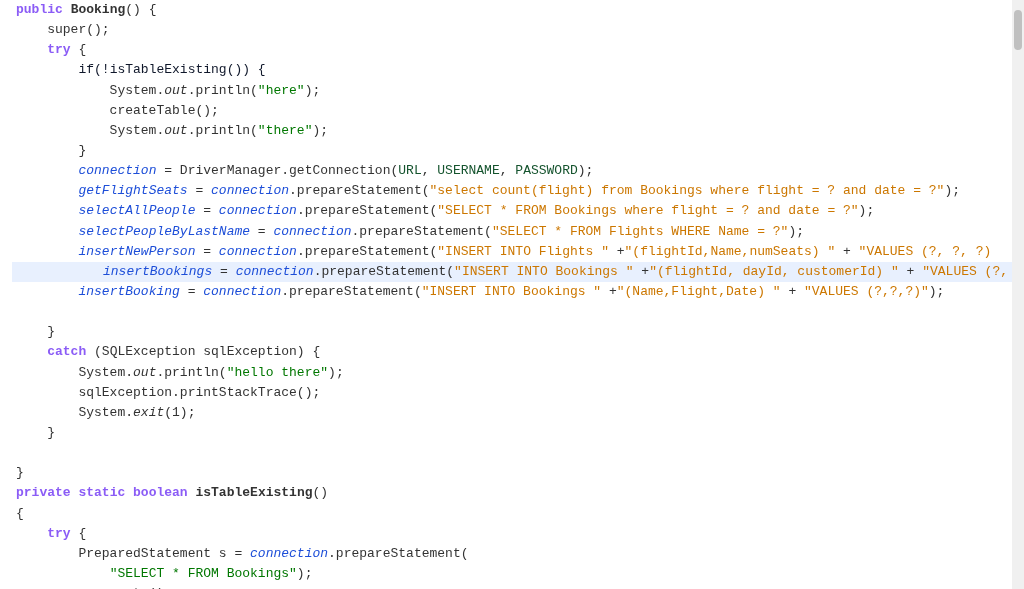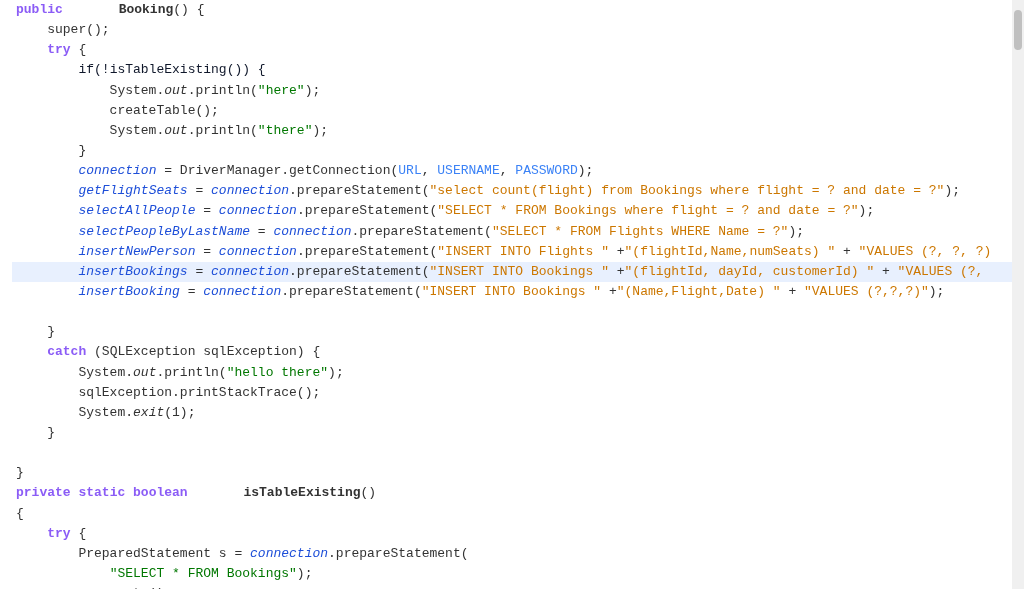--- a/index.html
+++ b/index.html
@@ -50,33 +50,34 @@
       line-height: 1.55;
     }
     .line {
       display: flex;
       align-items: baseline;
       min-height: 20px;
       padding: 0 4px;
     }
     .line.highlighted {
       background: #e8f0fe;
+      text-align: right;
     }
     .line-code {
       flex: 1;
       white-space: pre;
     }
     
     .kw { color: #8b5cf6; font-weight: bold; } 
     .str { color: #cc7700; } 
     .str-green { color: #007700; }
     .conn { color: #1d4ed8; font-style: italic; } 
-    .param { color: #3b82f6; } 
+    .param { color: #14532d; } 
     .normal { color: #0f172a; }
-    .bold { font-weight: bold; margin-left: 48px; }
+    .bold { font-weight: bold; }
     .italic { font-style: italic; }
   </style>
 </head>
 <body>
 
 <div class="editor-container">
   <div class="code-area">
     <pre><div class="line"><span class="line-code"><span class="kw">public</span> <span class="bold">Booking</span>() {</span></div><div class="line"><span class="line-code">    super();</span></div><div class="line"><span class="line-code">    <span class="kw">try</span> {</span></div><div class="line"><span class="line-code">        <span class="normal">if(!isTableExisting()) {</span></span></div><div class="line"><span class="line-code">            System.<span class="italic">out</span>.println(<span class="str-green">"here"</span>);</span></div><div class="line"><span class="line-code">            createTable();</span></div><div class="line"><span class="line-code">            System.<span class="italic">out</span>.println(<span class="str-green">"there"</span>);</span></div><div class="line"><span class="line-code">        }</span></div><div class="line"><span class="line-code">        <span class="conn">connection</span> = DriverManager.getConnection(<span class="param">URL</span>, <span class="param">USERNAME</span>, <span class="param">PASSWORD</span>);</span></div><div class="line"><span class="line-code">        <span class="conn">getFlightSeats</span> = <span class="conn">connection</span>.prepareStatement(<span class="str">"select count(flight) from Bookings where flight = ? and date = ?"</span>);</span></div><div class="line"><span class="line-code">        <span class="conn">selectAllPeople</span> = <span class="conn">connection</span>.prepareStatement(<span class="str">"SELECT * FROM Bookings where flight = ? and date = ?"</span>);</span></div><div class="line"><span class="line-code">        <span class="conn">selectPeopleByLastName</span> = <span class="conn">connection</span>.prepareStatement(<span class="str">"SELECT * FROM Flights WHERE Name = ?"</span>);</span></div><div class="line"><span class="line-code">        <span class="conn">insertNewPerson</span> = <span class="conn">connection</span>.prepareStatement(<span class="str">"INSERT INTO Flights "</span> +<span class="str">"(flightId,Name,numSeats) "</span> + <span class="str">"VALUES (?, ?, ?)</span></span></div><div class="line highlighted"><span class="line-code">        <span class="conn">insertBookings</span> = <span class="conn">connection</span>.prepareStatement(<span class="str">"INSERT INTO Bookings "</span> +<span class="str">"(flightId, dayId, customerId) "</span> + <span class="str">"VALUES (?,</span></span></div><div class="line"><span class="line-code">        <span class="conn">insertBooking</span> = <span class="conn">connection</span>.prepareStatement(<span class="str">"INSERT INTO Bookings "</span> +<span class="str">"(Name,Flight,Date) "</span> + <span class="str">"VALUES (?,?,?)"</span>);</span></div><div class="line"><span class="line-code">&nbsp;</span></div><div class="line"><span class="line-code">    }</span></div><div class="line"><span class="line-code">    <span class="kw">catch</span> (SQLException sqlException) {</span></div><div class="line"><span class="line-code">        System.<span class="italic">out</span>.println(<span class="str-green">"hello there"</span>);</span></div><div class="line"><span class="line-code">        sqlException.printStackTrace();</span></div><div class="line"><span class="line-code">        System.<span class="italic">exit</span>(1);</span></div><div class="line"><span class="line-code">    }</span></div><div class="line"><span class="line-code">&nbsp;</span></div><div class="line"><span class="line-code">}</span></div><div class="line"><span class="line-code"><span class="kw">private</span> <span class="kw">static</span> <span class="kw">boolean</span> <span class="bold">isTableExisting</span>()</span></div><div class="line"><span class="line-code">{</span></div><div class="line"><span class="line-code">    <span class="kw">try</span> {</span></div><div class="line"><span class="line-code">        PreparedStatement s = <span class="conn">connection</span>.prepareStatement(</span></div><div class="line"><span class="line-code">            <span class="str-green">"SELECT * FROM Bookings"</span>);</span></div><div class="line"><span class="line-code">        s.execute();</span></div></pre>
   </div>
   <div class="scrollbar-right">

